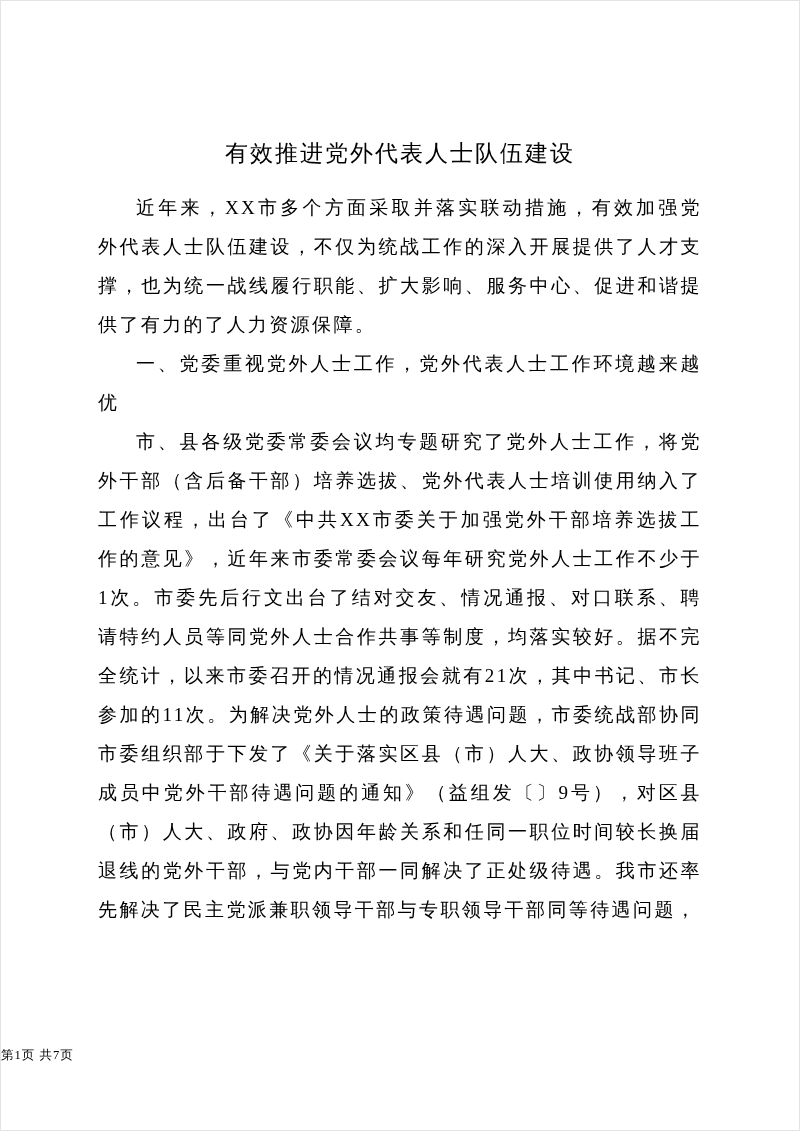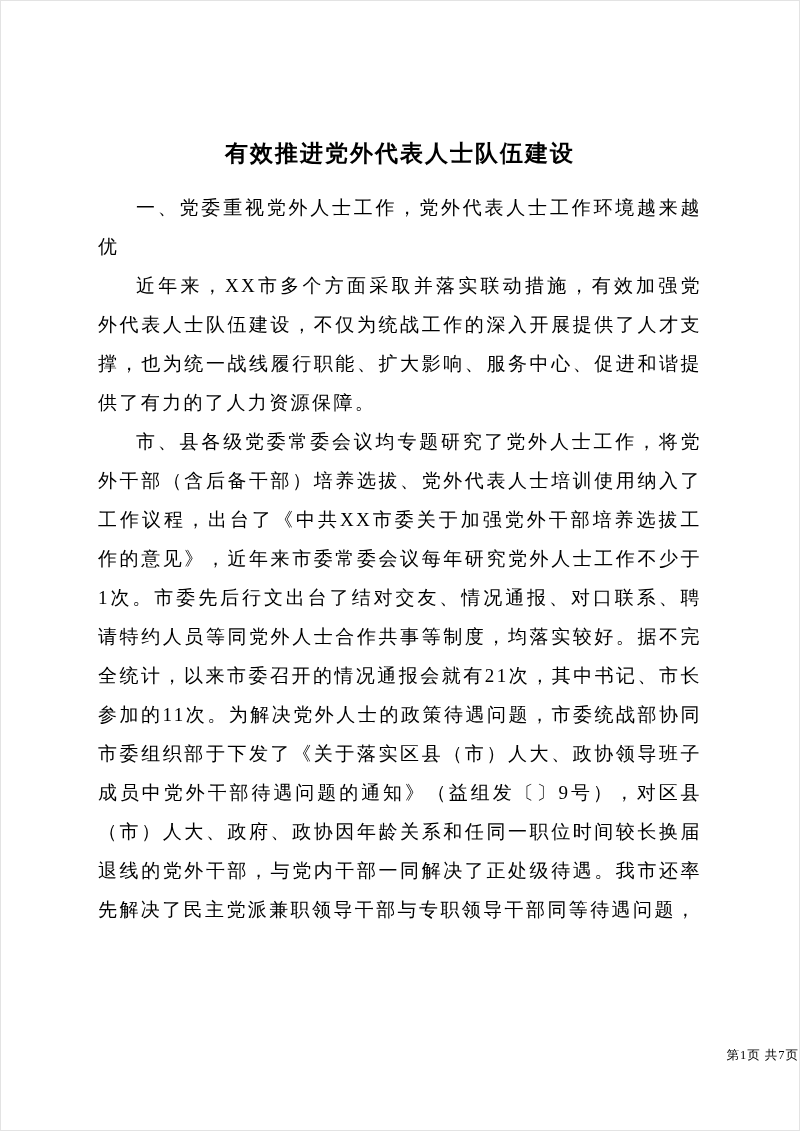--- a/index.html
+++ b/index.html
@@ -23,53 +23,53 @@
     box-sizing: border-box;
   }
   .content {
     position: absolute;
     left: 97px;
     right: 97px;
     top: 133px;
   }
   .doc-title {
     font-size: 23px;
-    font-weight: bold;
+    font-weight: normal;
     text-align: center;
     margin: 0 0 14px 0;
     letter-spacing: 2px;
     line-height: 40px;
   }
   .para {
     font-size: 19px;
     line-height: 39px;
     letter-spacing: 2.4px;
     text-align: justify;
     text-justify: inter-ideograph;
     text-indent: 2em;
     margin: 0;
     word-break: break-all;
   }
   .footer {
     position: absolute;
     left: 0;
     right: 0;
     bottom: 66px;
-    text-align: right;
+    text-align: left;
     font-size: 12.5px;
     letter-spacing: 1px;
     color: #000000;
   }
 </style>
 </head>
 <body>
 
 <div class="page">
   <div class="content">
     <h1 class="doc-title">有效推进党外代表人士队伍建设</h1>
+    <p class="para">近年来，XX市多个方面采取并落实联动措施，有效加强党外代表人士队伍建设，不仅为统战工作的深入开展提供了人才支撑，也为统一战线履行职能、扩大影响、服务中心、促进和谐提供了有力的了人力资源保障。</p>
     <p class="para">一、党委重视党外人士工作，党外代表人士工作环境越来越优</p>
-    <p class="para">近年来，XX市多个方面采取并落实联动措施，有效加强党外代表人士队伍建设，不仅为统战工作的深入开展提供了人才支撑，也为统一战线履行职能、扩大影响、服务中心、促进和谐提供了有力的了人力资源保障。</p>
     <p class="para">市、县各级党委常委会议均专题研究了党外人士工作，将党外干部（含后备干部）培养选拔、党外代表人士培训使用纳入了工作议程，出台了《中共XX市委关于加强党外干部培养选拔工作的意见》，近年来市委常委会议每年研究党外人士工作不少于1次。市委先后行文出台了结对交友、情况通报、对口联系、聘请特约人员等同党外人士合作共事等制度，均落实较好。据不完全统计，以来市委召开的情况通报会就有21次，其中书记、市长参加的11次。为解决党外人士的政策待遇问题，市委统战部协同市委组织部于下发了《关于落实区县（市）人大、政协领导班子成员中党外干部待遇问题的通知》（益组发〔〕9号），对区县（市）人大、政府、政协因年龄关系和任同一职位时间较长换届退线的党外干部，与党内干部一同解决了正处级待遇。我市还率先解决了民主党派兼职领导干部与专职领导干部同等待遇问题，</p>
   </div>
   <div class="footer">
     <span>第1页 共7页</span>
   </div>
 </div>
 
 </body></html>

